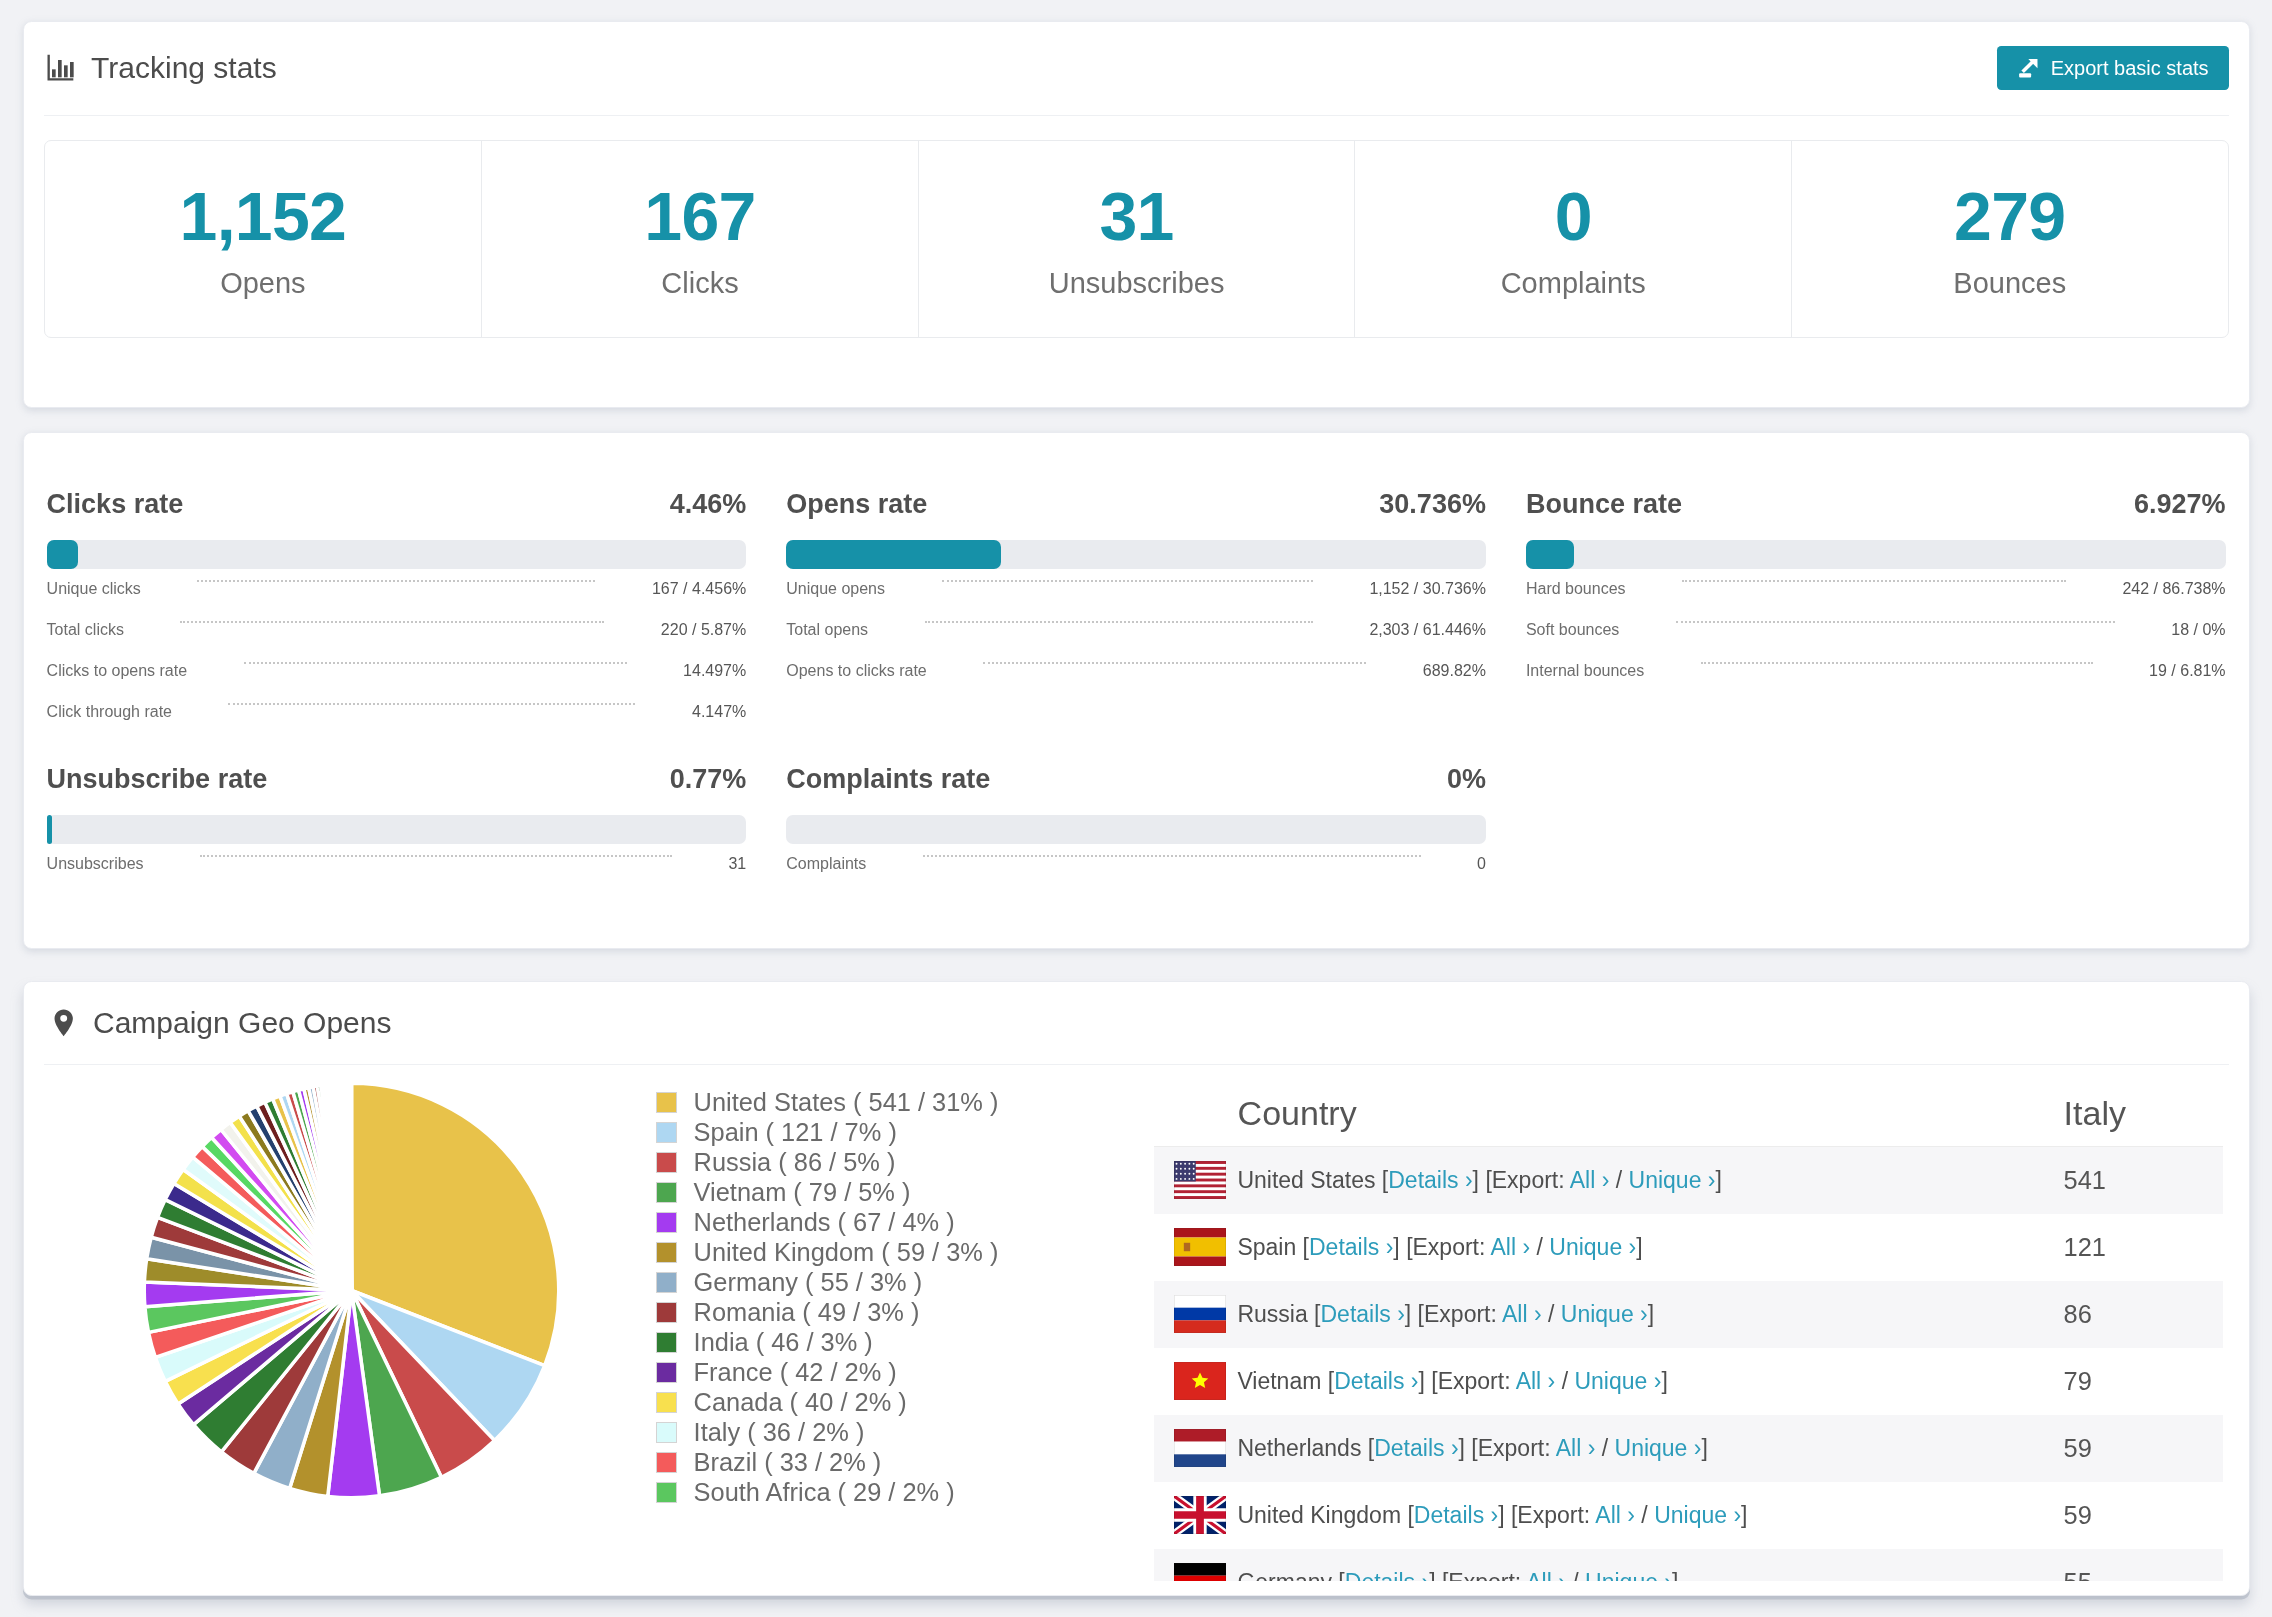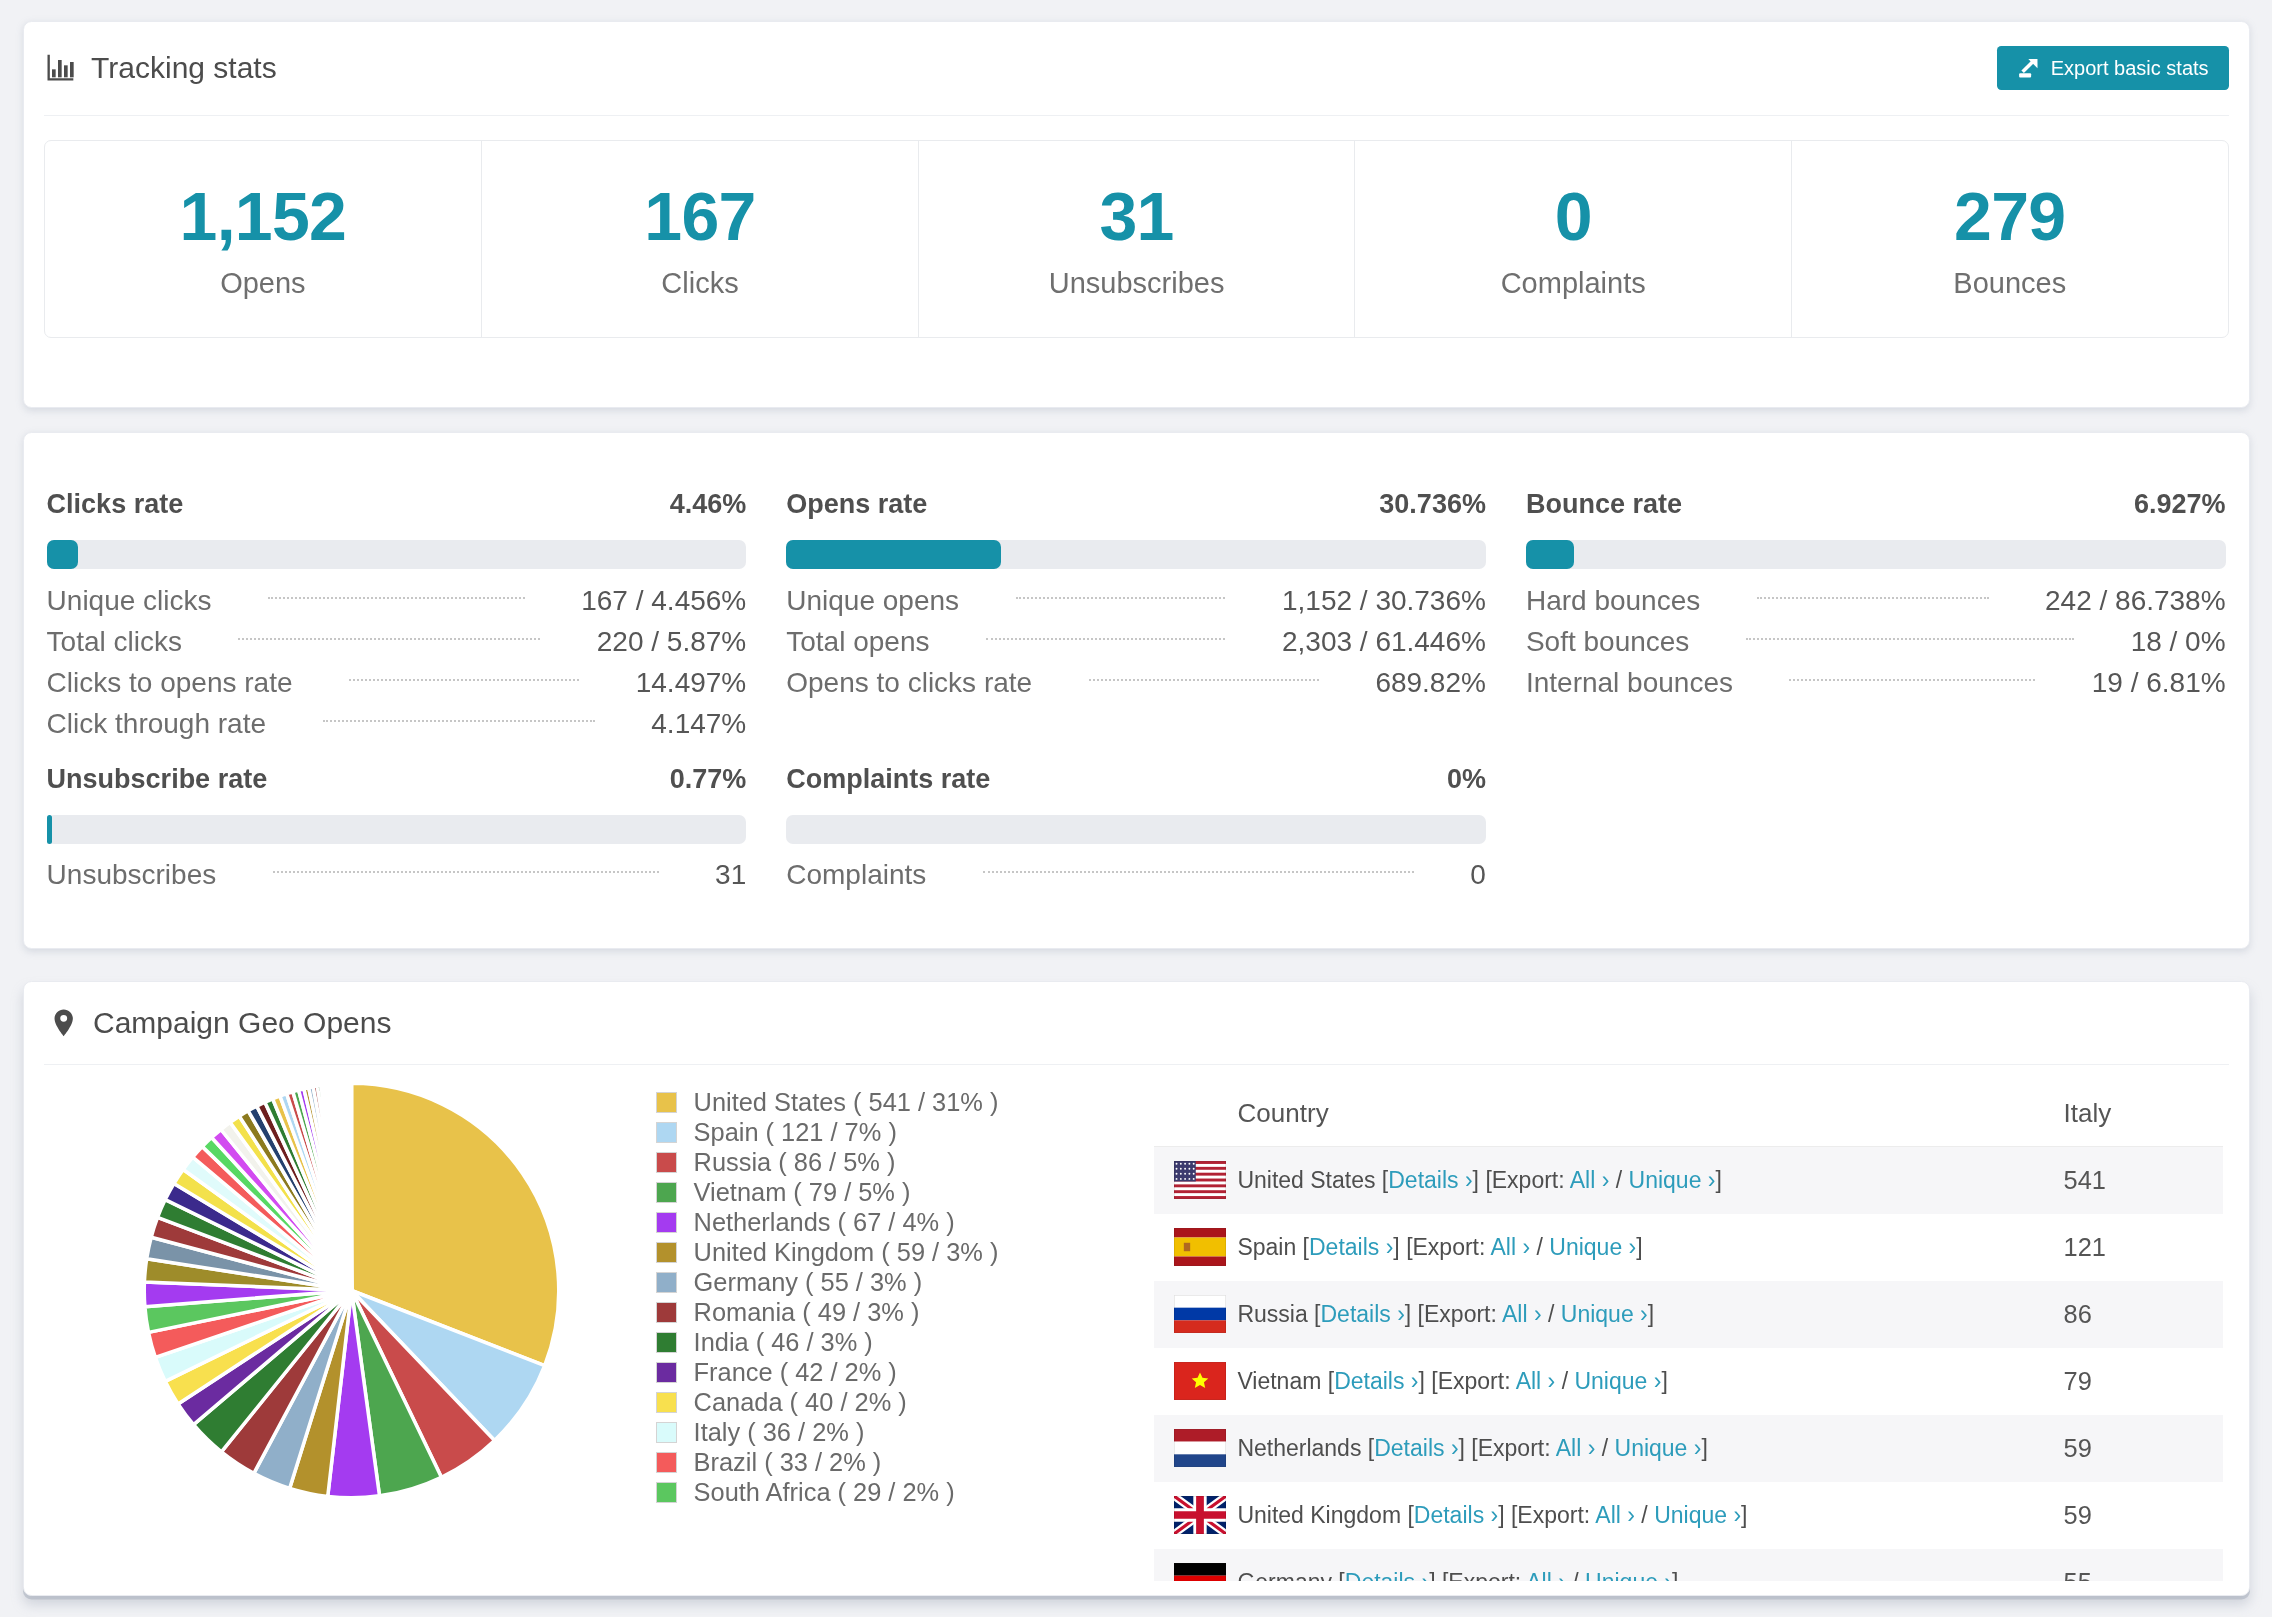--- a/index.html
+++ b/index.html
@@ -27,36 +27,36 @@
   .stat-label{margin-top:11.3px;font-size:29px;color:#6f6f6f;}
 
   
   .rates-grid{display:grid;grid-template-columns:repeat(3,1fr);column-gap:40px;row-gap:18.4px;
               padding:31px 23px 0;margin-top:24px;}
   .rate-title{display:flex;justify-content:space-between;align-items:baseline;
               font-size:27px;font-weight:700;color:#4f4f4f;line-height:32px;}
   .bar{margin-top:20px;height:29px;background:#e9ebef;border-radius:7px;}
   .bar > i{display:block;height:100%;background:#1691a8;border-radius:7px;}
   .rate-rows{margin-top:11.3px;}
-  .rrow{display:flex;align-items:center;height:41px;font-size:28px;gap:48px;}
+  .rrow{display:flex;align-items:flex-start;height:41px;font-size:16px;gap:48px;}
   .rlabel{color:#6d6d6d;white-space:nowrap;}
   .leader{flex:1;border-bottom:2.1px dotted #c6c6c6;margin:0 8.5px 6.4px;}
   .rvalue{color:#565656;white-space:nowrap;}
 
   
   .card-header3{display:flex;align-items:center;gap:17px;margin:0 20px;height:82px;
                 border-bottom:1.4px solid #eef0f3;font-size:30px;color:#4c4c4c;padding-left:7px;}
   .geo-content{position:relative;height:calc(100% - 83px);}
   .pie-wrap{position:absolute;left:116px;top:14px;width:423px;height:423px;}
   .legend{position:absolute;left:632px;top:22px;}
   .legend-item{display:flex;align-items:center;height:30px;font-size:25.4px;color:#6a6a6a;}
   .legend-swatch{width:19px;height:19px;border:1.4px solid #d4d4d4;margin-right:17px;flex:none;}
   .geo-table{position:absolute;left:1130px;top:15.5px;width:1069px;height:500px;overflow:hidden;}
   .t-header{display:grid;grid-template-columns:910px 1fr;height:65px;align-items:center;
-            font-size:26px;color:#555;border-bottom:1.4px solid #ececec;}
+            font-size:34px;color:#555;border-bottom:1.4px solid #ececec;}
   .t-header .c1{padding-left:84px;}
   .t-row{display:grid;grid-template-columns:910px 1fr;height:67px;align-items:center;font-size:23px;color:#4e4e4e;}
   .t-row.striped{background:#f6f6f8;}
   .t-c1{display:flex;align-items:center;padding-left:20.5px;}
   .flag{width:52px;height:38px;flex:none;margin-right:11.3px;}
   a.tlink{color:#2d9cbb;text-decoration:none;cursor:pointer;margin-top:13px;}
   .t-total{color:#555;font-size:25.4px;}
 </style>
 </head>
 <body>

